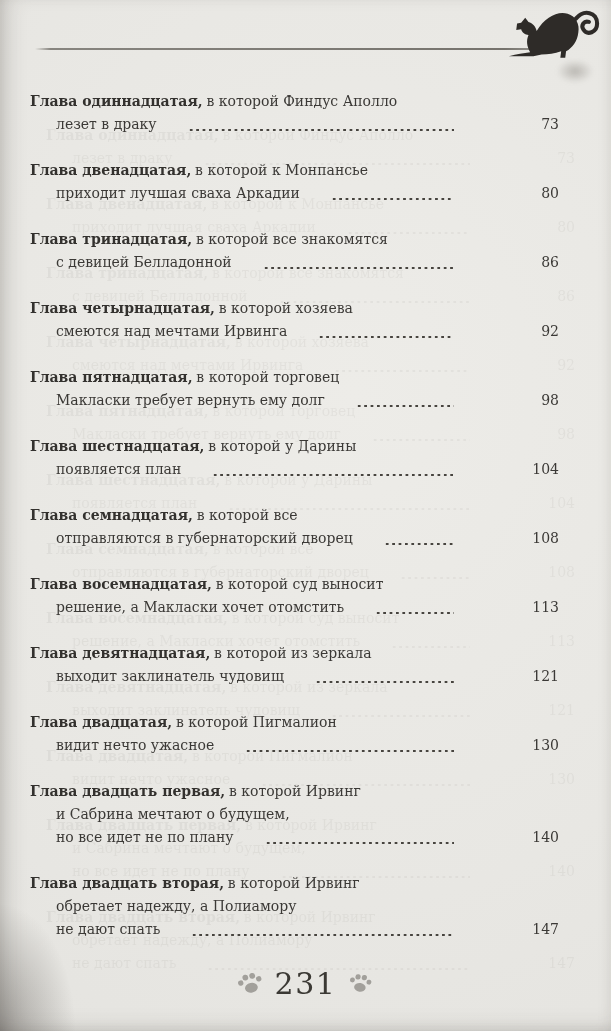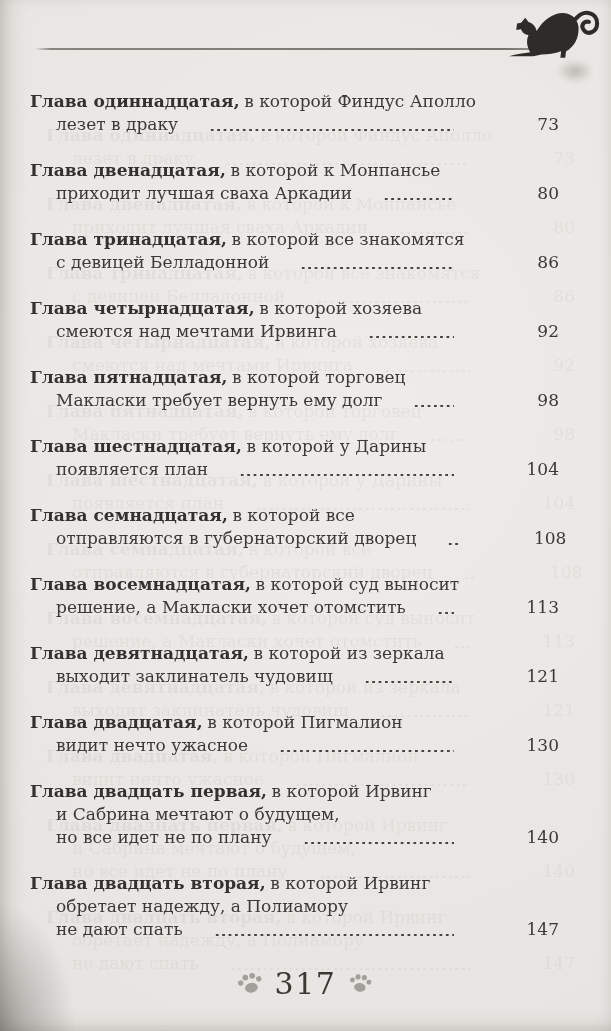--- a/index.html
+++ b/index.html
@@ -38,21 +38,21 @@
   
   .ghost{
     position:absolute;top:124px;left:46px;right:36px;
     opacity:.055;filter:blur(.6px) sepia(.5);
     pointer-events:none;
   }
   
   .toc{position:absolute;top:90px;left:30px;right:52px;}
   .entry{margin:0 0 23px 0;}
   .line{
-    margin:0;font-size:17px;line-height:23px;white-space:nowrap;
+    margin:0;font-size:14px;line-height:23px;white-space:nowrap;
     color:#3b3936;
   }
   .line .bold{font-weight:700;color:#33312e;margin-right:.27em;}
   .line.cont,.line.last{padding-left:26px;}
   .line.last{display:flex;align-items:center;gap:24px;}
   .line.last .txt{flex:0 0 auto;}
   .leader{
     flex:1 1 auto;min-width:14px;height:4px;align-self:flex-end;
     margin:0 2px 4px 7px;
     background:radial-gradient(circle, #47443f 1.05px, rgba(0,0,0,0) 1.5px) repeat-x left center/6.4px 4px;
@@ -290,21 +290,21 @@
   <footer class="pagefoot">
     <svg class="paw left" viewBox="0 0 26 24" aria-hidden="true">
       <g fill="#8f8d88">
         <ellipse cx="13" cy="16.2" rx="6.2" ry="4.7"></ellipse>
         <circle cx="3.9" cy="9.6" r="2.6"></circle>
         <circle cx="9.3" cy="5.4" r="2.8"></circle>
         <circle cx="16.1" cy="5.2" r="2.8"></circle>
         <circle cx="21.7" cy="9.2" r="2.6"></circle>
       </g>
     </svg>
-    <div class="folio">317</div>
+    <div class="folio">231</div>
     <svg class="paw right" viewBox="0 0 26 24" aria-hidden="true">
       <g fill="#8f8d88">
         <ellipse cx="13" cy="16.2" rx="6.2" ry="4.7"></ellipse>
         <circle cx="3.9" cy="9.6" r="2.6"></circle>
         <circle cx="9.3" cy="5.4" r="2.8"></circle>
         <circle cx="16.1" cy="5.2" r="2.8"></circle>
         <circle cx="21.7" cy="9.2" r="2.6"></circle>
       </g>
     </svg>
   </footer>

